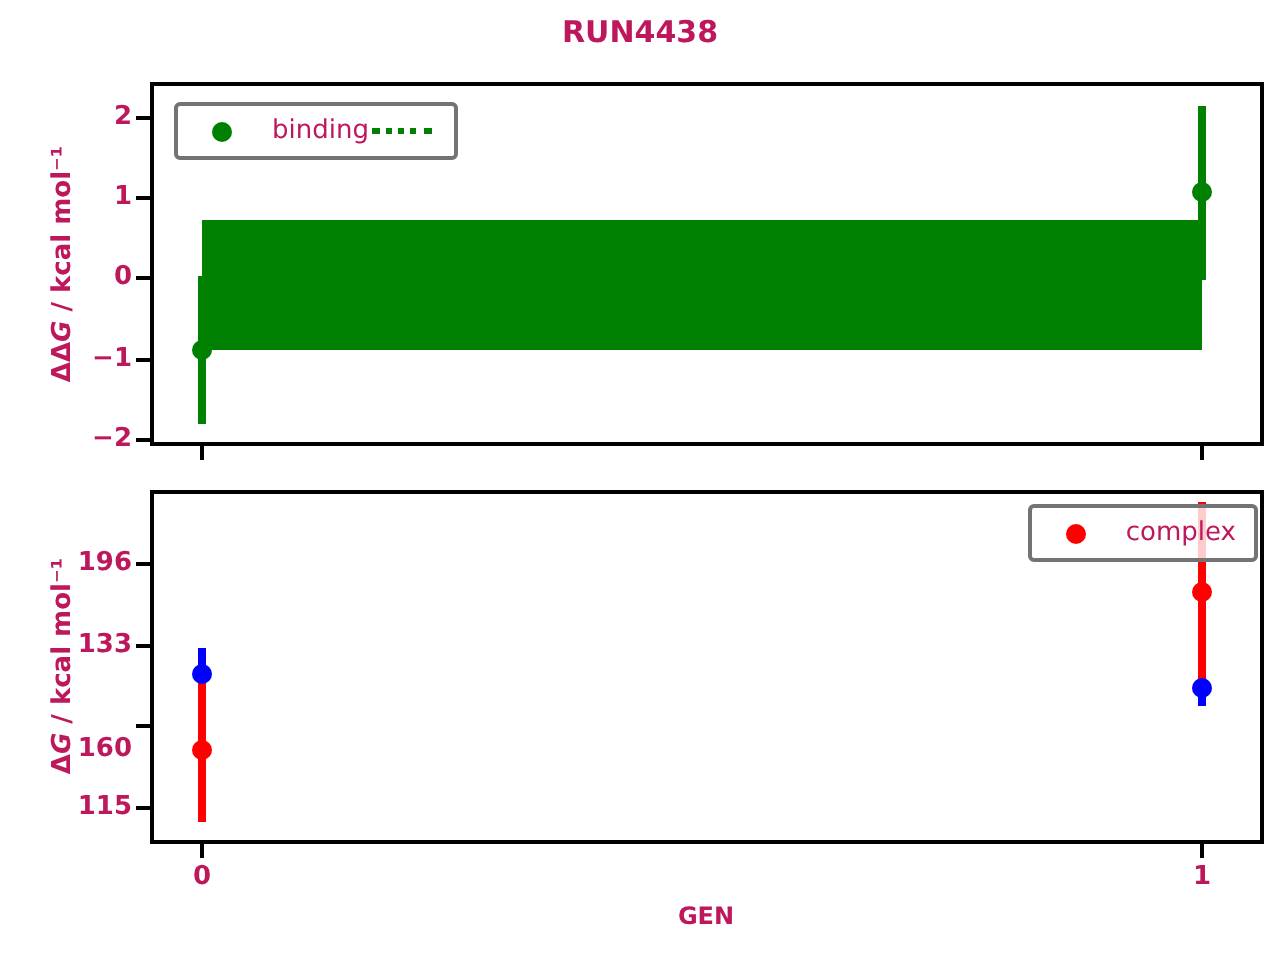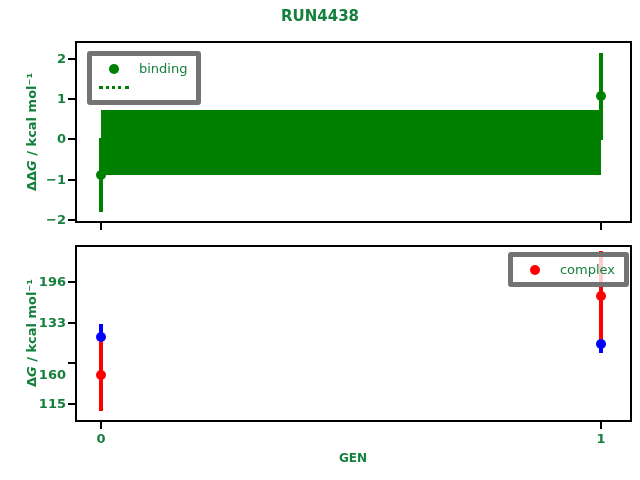--- a/index.html
+++ b/index.html
@@ -2,21 +2,21 @@
 <html><head>
 <meta charset="utf-8">
 <style>
   html, body { margin: 0; padding: 0; background: #fff; }
   #figure {
     position: relative;
     width: 640px; height: 480px;
     background: #ffffff;
     font-family: "DejaVu Sans", sans-serif;
     overflow: hidden;
-    color: #15803d;
+    color: #be185d;
   }
   #figure-title {
     position: absolute; left: 0; top: 7px; width: 100%;
     text-align: center; font-size: 15px; font-weight: bold;
   }
   .axes {
     position: absolute;
     border: 2px solid #000;
     background: #fff;
   }
@@ -37,24 +37,24 @@
     height: 16px; line-height: 16px;
   }
   .ytick-label { width: 36px; text-align: right; }
   .xtick-label { width: 30px; text-align: center; }
   .band { position: absolute; }
   .errline { position: absolute; }
   .marker { position: absolute; width: 10px; height: 10px; border-radius: 50%; }
   .legend {
     position: absolute;
     background: rgba(255,255,255,0.8);
-    border: 5px solid #737373;
+    border: 2px solid #737373;
     border-radius: 3px;
     padding: 3px 9px 3px 5px;
-    display: flex; flex-direction: column; justify-content: space-around;
+    display: flex; justify-content: space-around;
   }
   .legend-row { display: flex; align-items: center; height: 19px; }
   .legend-handle { width: 34px; display: flex; justify-content: center; align-items: center; }
   .legend-dot { width: 10px; height: 10px; border-radius: 50%; }
   .legend-dotted { width: 30px; height: 0; border-top: 3px dotted #008000; }
   .legend-label { font-size: 13px; margin-left: 8px; white-space: nowrap; }
 </style>
 </head>
 <body>
 

